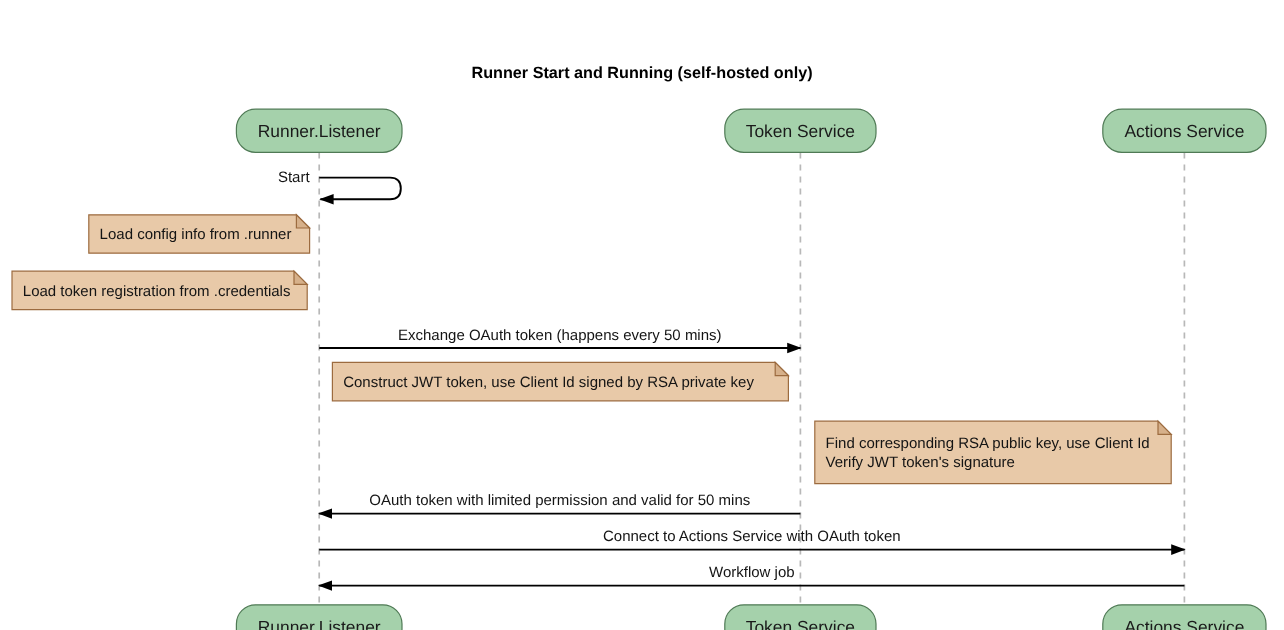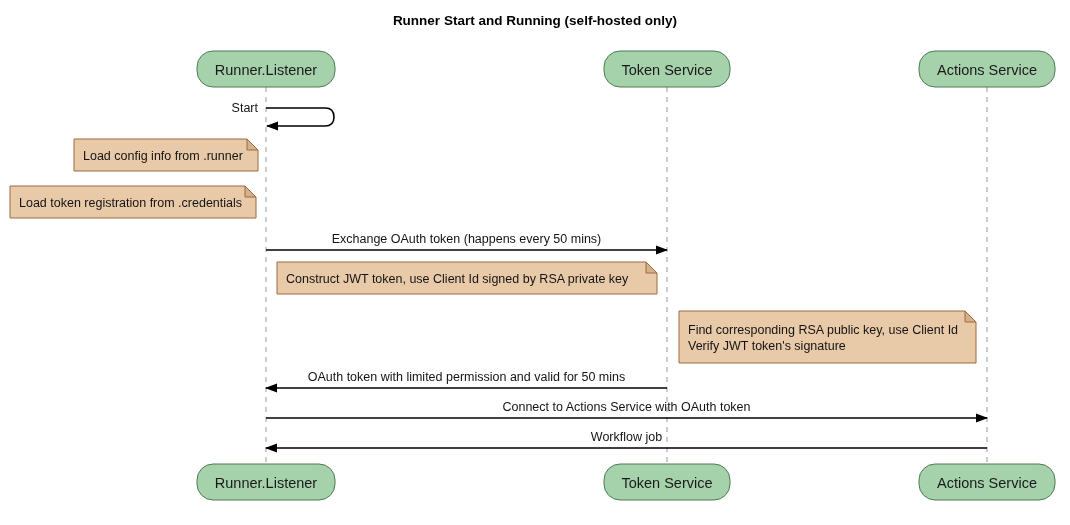--- a/index.html
+++ b/index.html
@@ -11,20 +11,21 @@
     width: 1070px;
     height: 525px;
     font-family: "Liberation Sans", sans-serif;
     overflow: hidden;
     position: relative;
   }
   #diagram-root {
     position: relative;
     width: 1070px;
     height: 407px;
+    margin-top: 40px;
   }
   svg#seq-svg {
     display: block;
     width: 1070px;
     height: 525px;
   }
   .diagram-title {
     font-family: "Liberation Sans", sans-serif;
     font-size: 13.5px;
     font-weight: bold;

